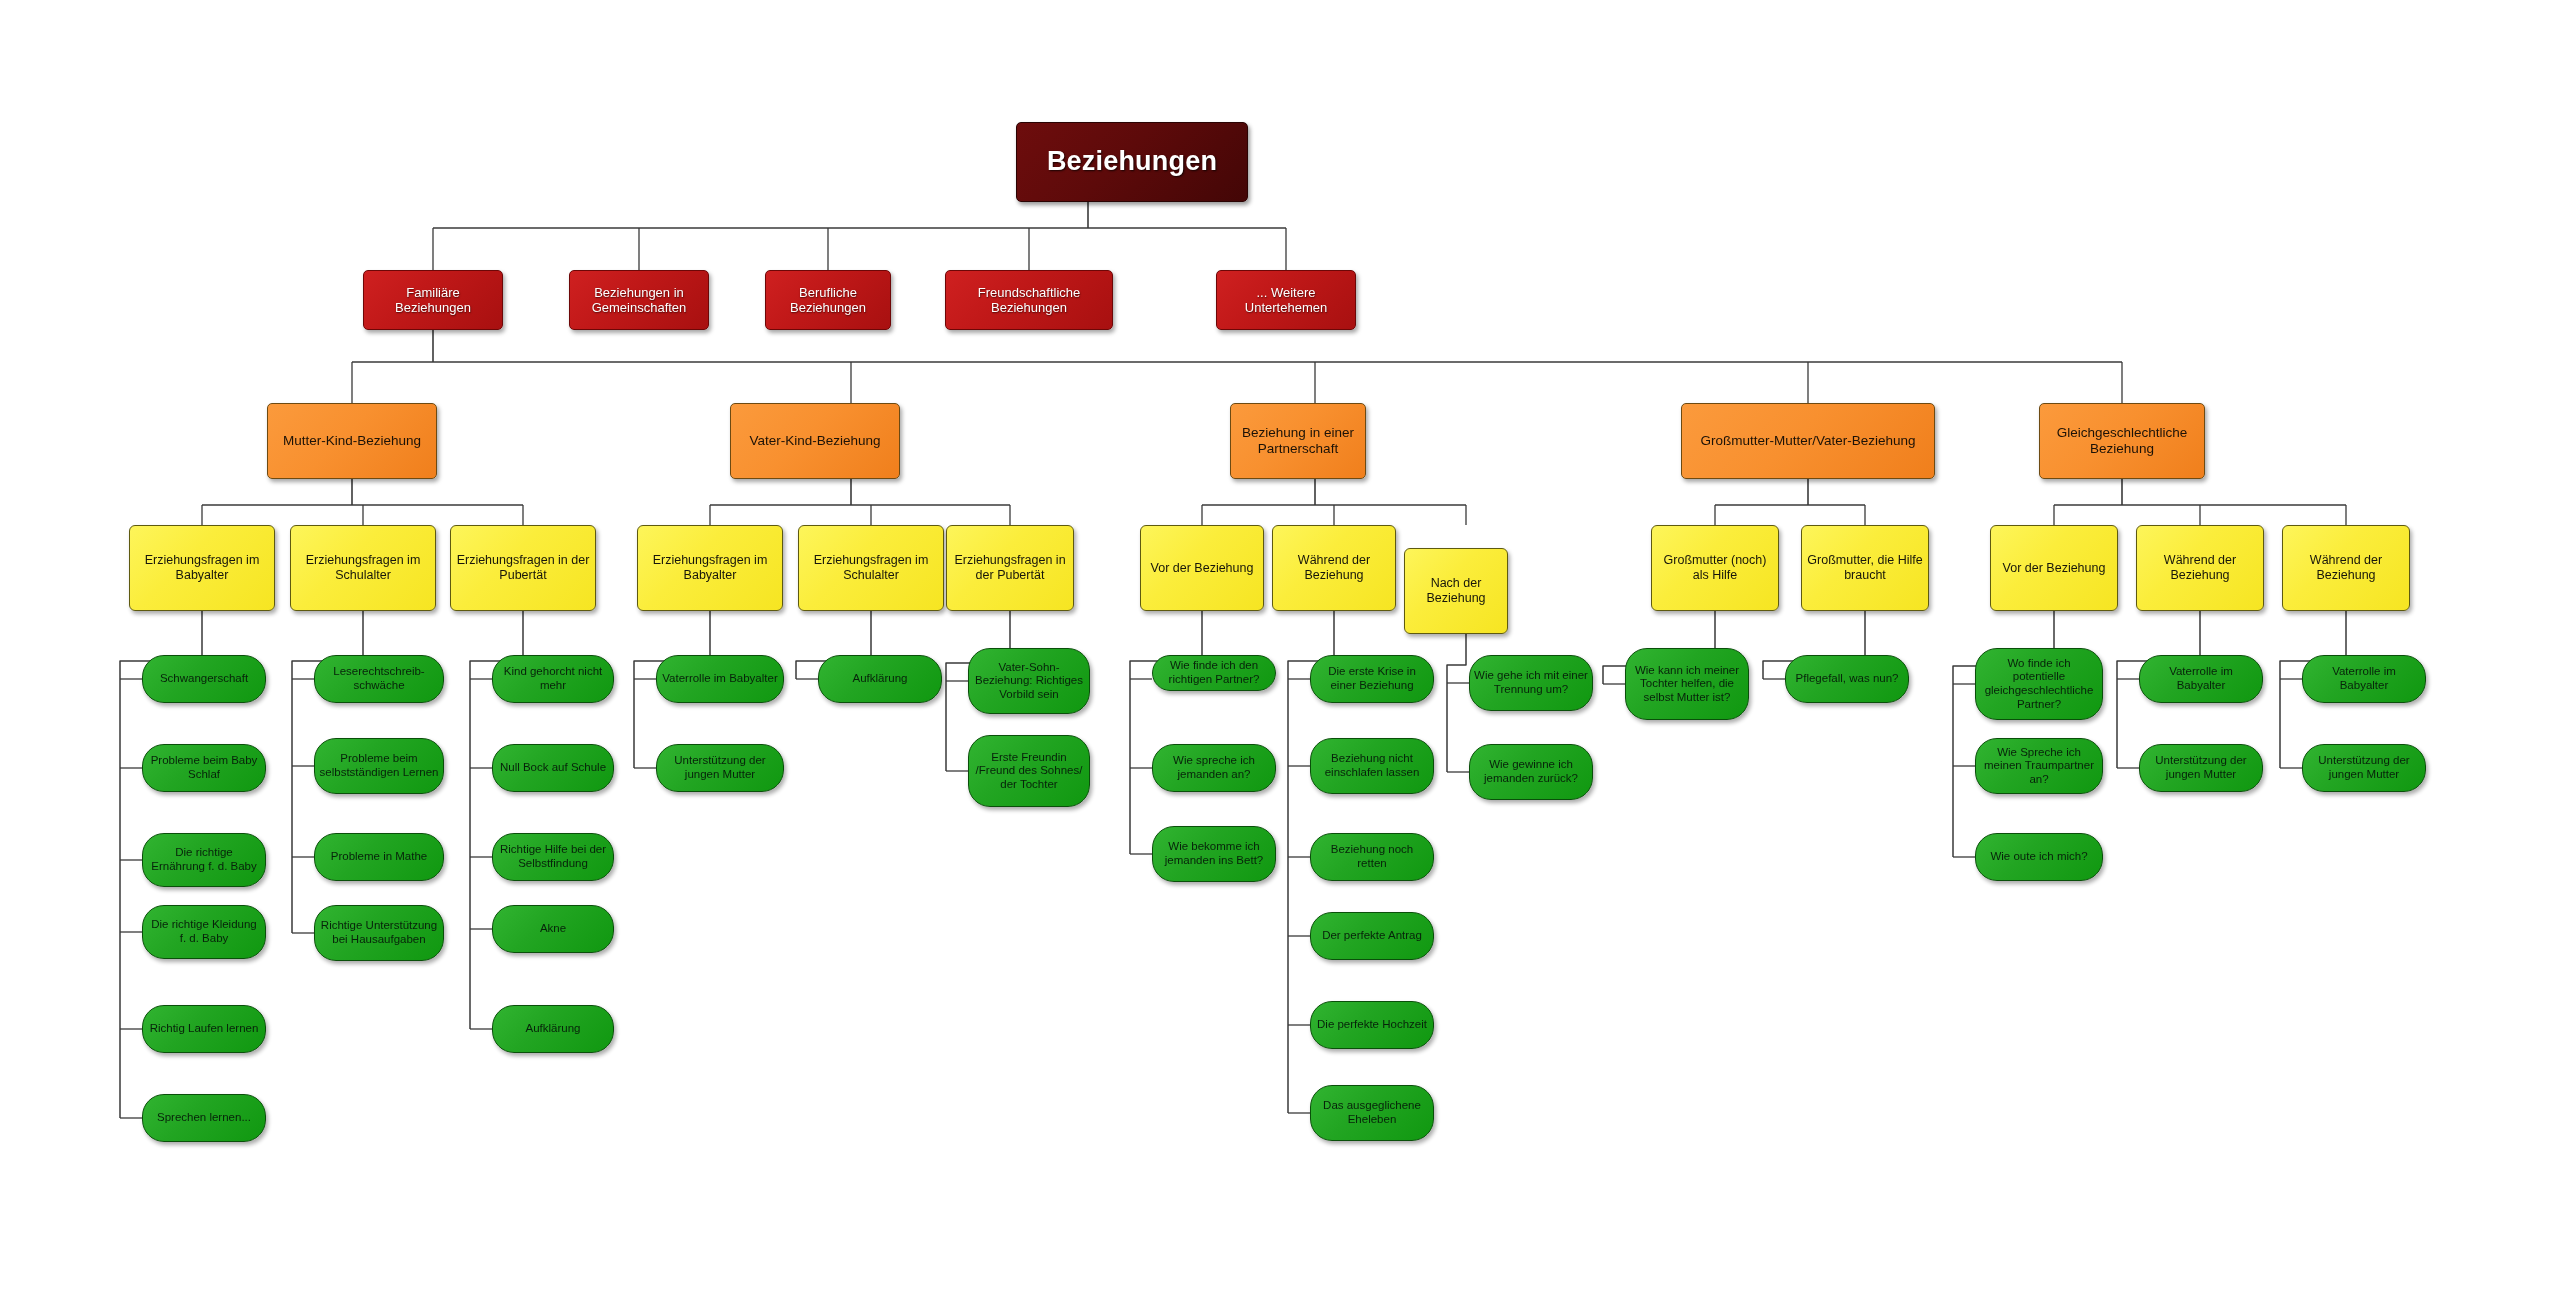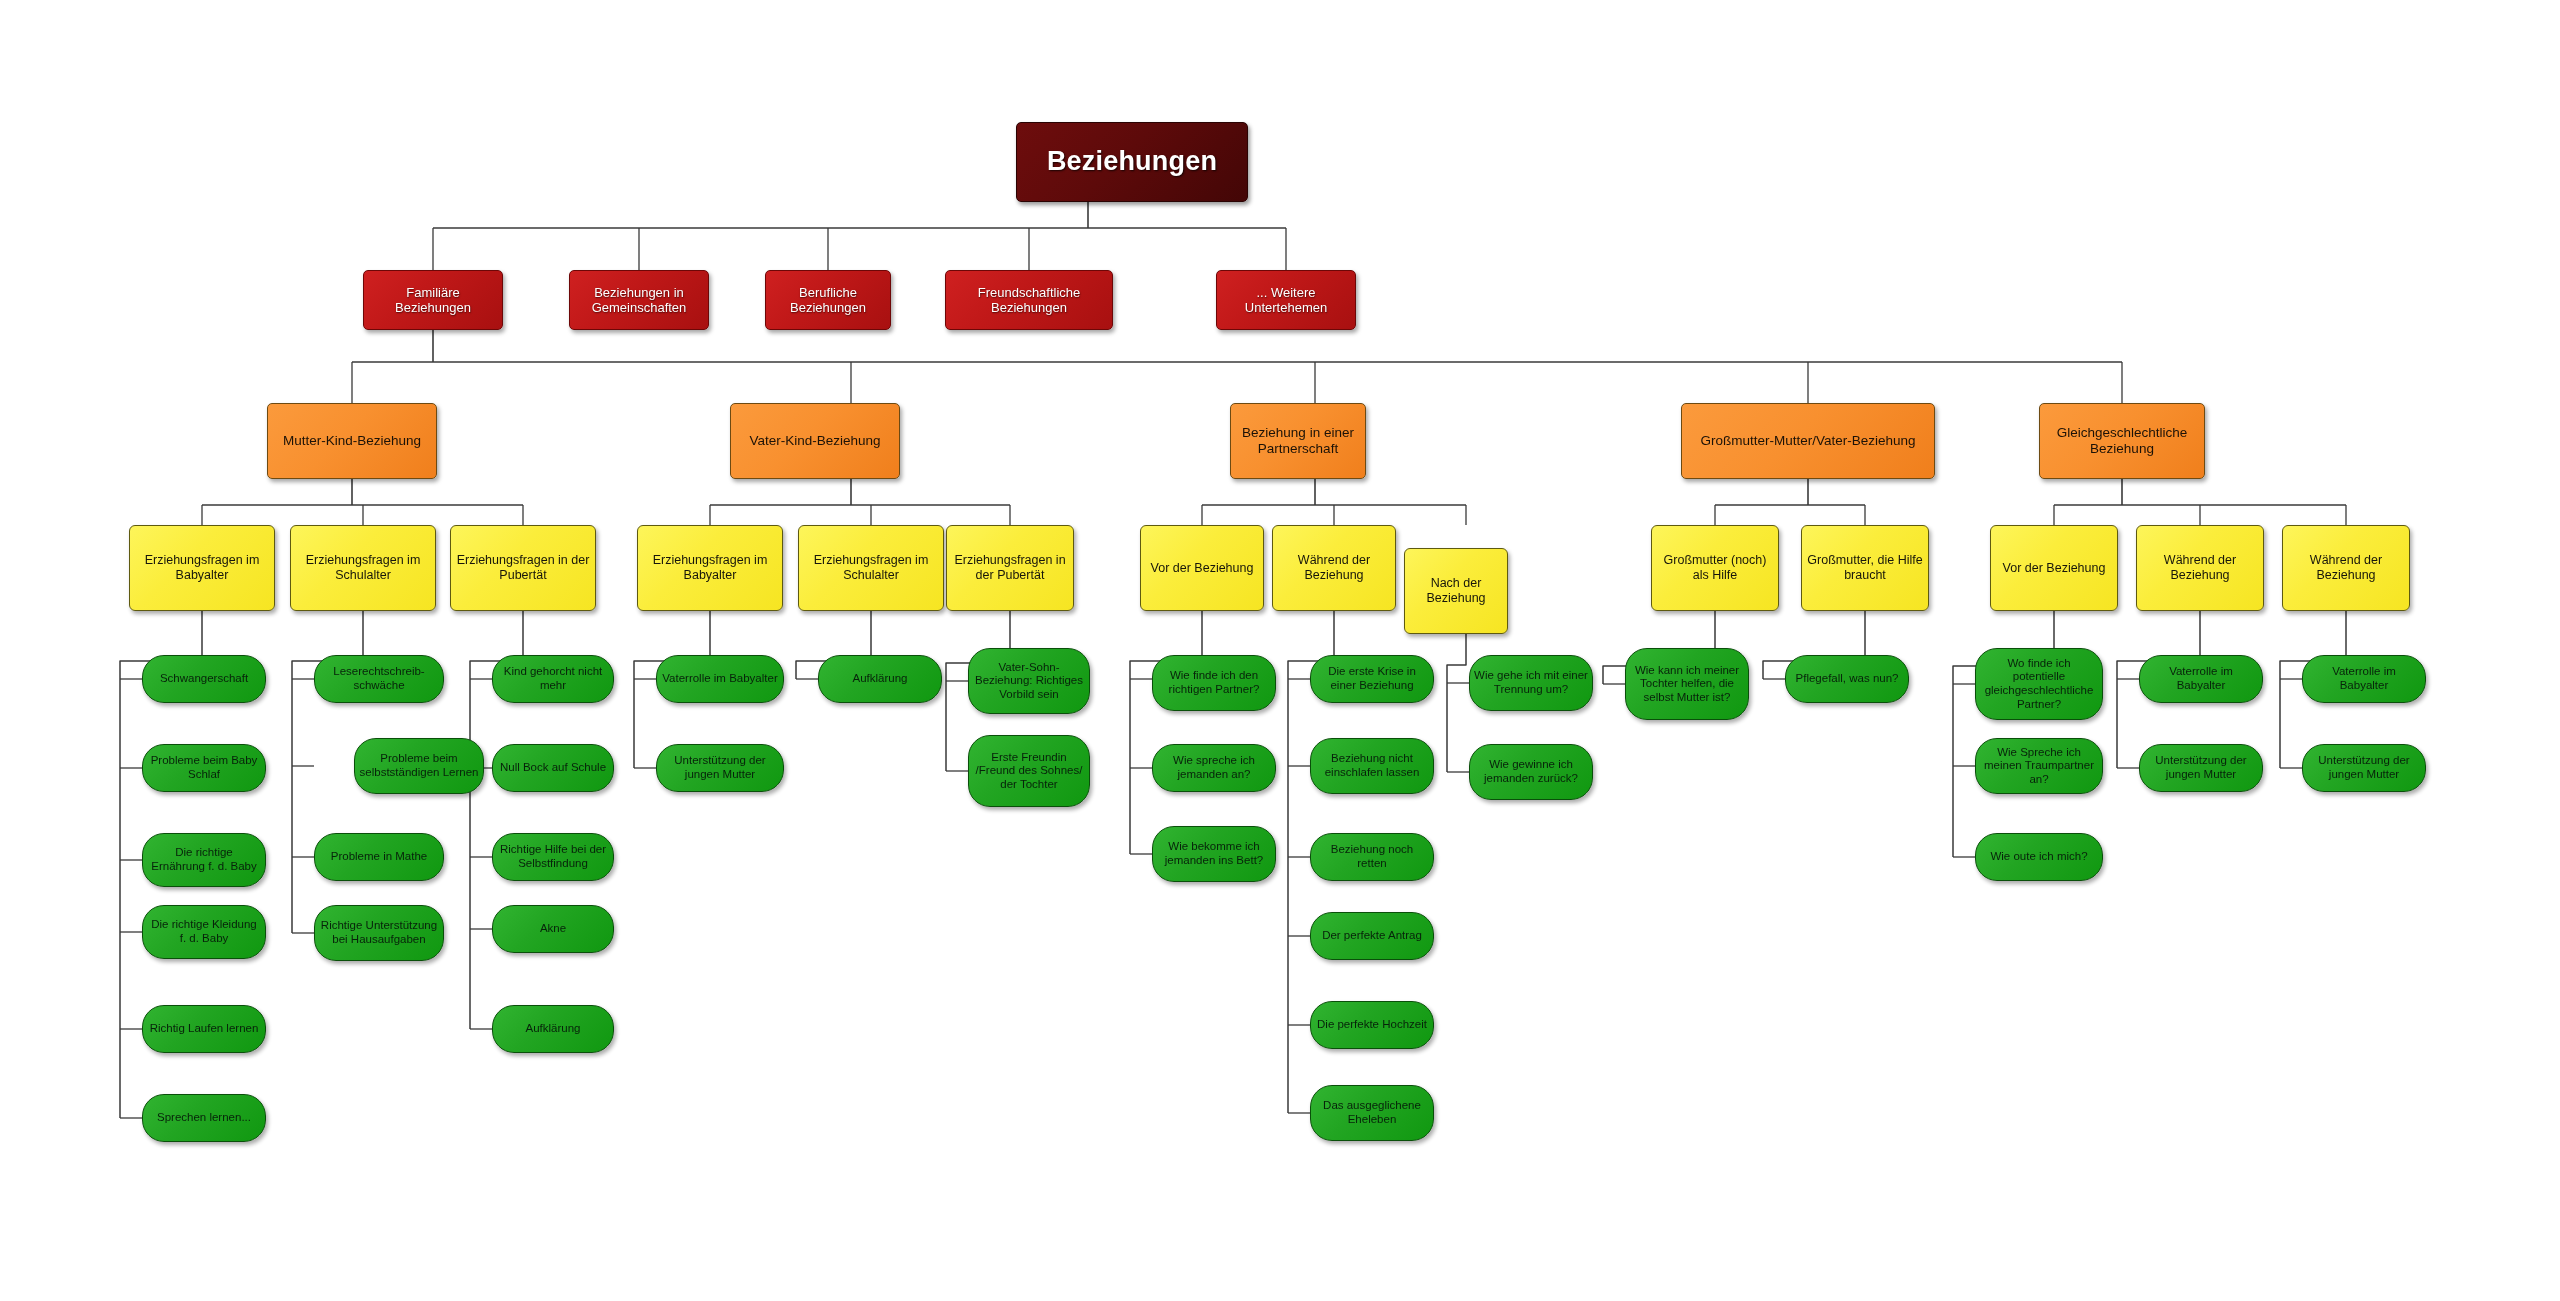--- a/index.html
+++ b/index.html
@@ -272,21 +272,21 @@
     </div>
     <div class="node lvl-green" style="left: 142px; top: 1005px; width: 124px; height: 48px;">
       <span>Richtig Laufen lernen</span>
     </div>
     <div class="node lvl-green" style="left: 142px; top: 1094px; width: 124px; height: 48px;">
       <span>Sprechen lernen...</span>
     </div>
     <div class="node lvl-green" style="left: 314px; top: 655px; width: 130px; height: 48px;">
       <span>Leserechtschreib-schwäche</span>
     </div>
-    <div class="node lvl-green" style="left: 314px; top: 738px; width: 130px; height: 56px; margin-left: 40px;">
+    <div class="node lvl-green" style="left: 314px; top: 738px; width: 130px; height: 56px;">
       <span>Probleme beim selbstständigen Lernen</span>
     </div>
     <div class="node lvl-green" style="left: 314px; top: 833px; width: 130px; height: 48px;">
       <span>Probleme in Mathe</span>
     </div>
     <div class="node lvl-green" style="left: 314px; top: 905px; width: 130px; height: 56px;">
       <span>Richtige Unterstützung bei Hausaufgaben</span>
     </div>
     <div class="node lvl-green" style="left: 492px; top: 655px; width: 122px; height: 48px;">
       <span>Kind gehorcht nicht mehr</span>
@@ -311,21 +311,21 @@
     </div>
     <div class="node lvl-green" style="left: 818px; top: 655px; width: 124px; height: 48px;">
       <span>Aufklärung</span>
     </div>
     <div class="node lvl-green" style="left: 968px; top: 648px; width: 122px; height: 66px;">
       <span>Vater-Sohn-Beziehung: Richtiges Vorbild sein</span>
     </div>
     <div class="node lvl-green" style="left: 968px; top: 735px; width: 122px; height: 72px;">
       <span>Erste Freundin /Freund des Sohnes/ der Tochter</span>
     </div>
-    <div class="node lvl-green" style="left: 1152px; top: 655px; width: 124px; height: 56px;">
+    <div class="node lvl-green" style="left: 1152px; top: 655px; width: 124px; height: 36px;">
       <span>Wie finde ich den richtigen Partner?</span>
     </div>
     <div class="node lvl-green" style="left: 1152px; top: 744px; width: 124px; height: 48px;">
       <span>Wie spreche ich jemanden an?</span>
     </div>
     <div class="node lvl-green" style="left: 1152px; top: 826px; width: 124px; height: 56px;">
       <span>Wie bekomme ich jemanden ins Bett?</span>
     </div>
     <div class="node lvl-green" style="left: 1310px; top: 655px; width: 124px; height: 48px;">
       <span>Die erste Krise in einer Beziehung</span>

